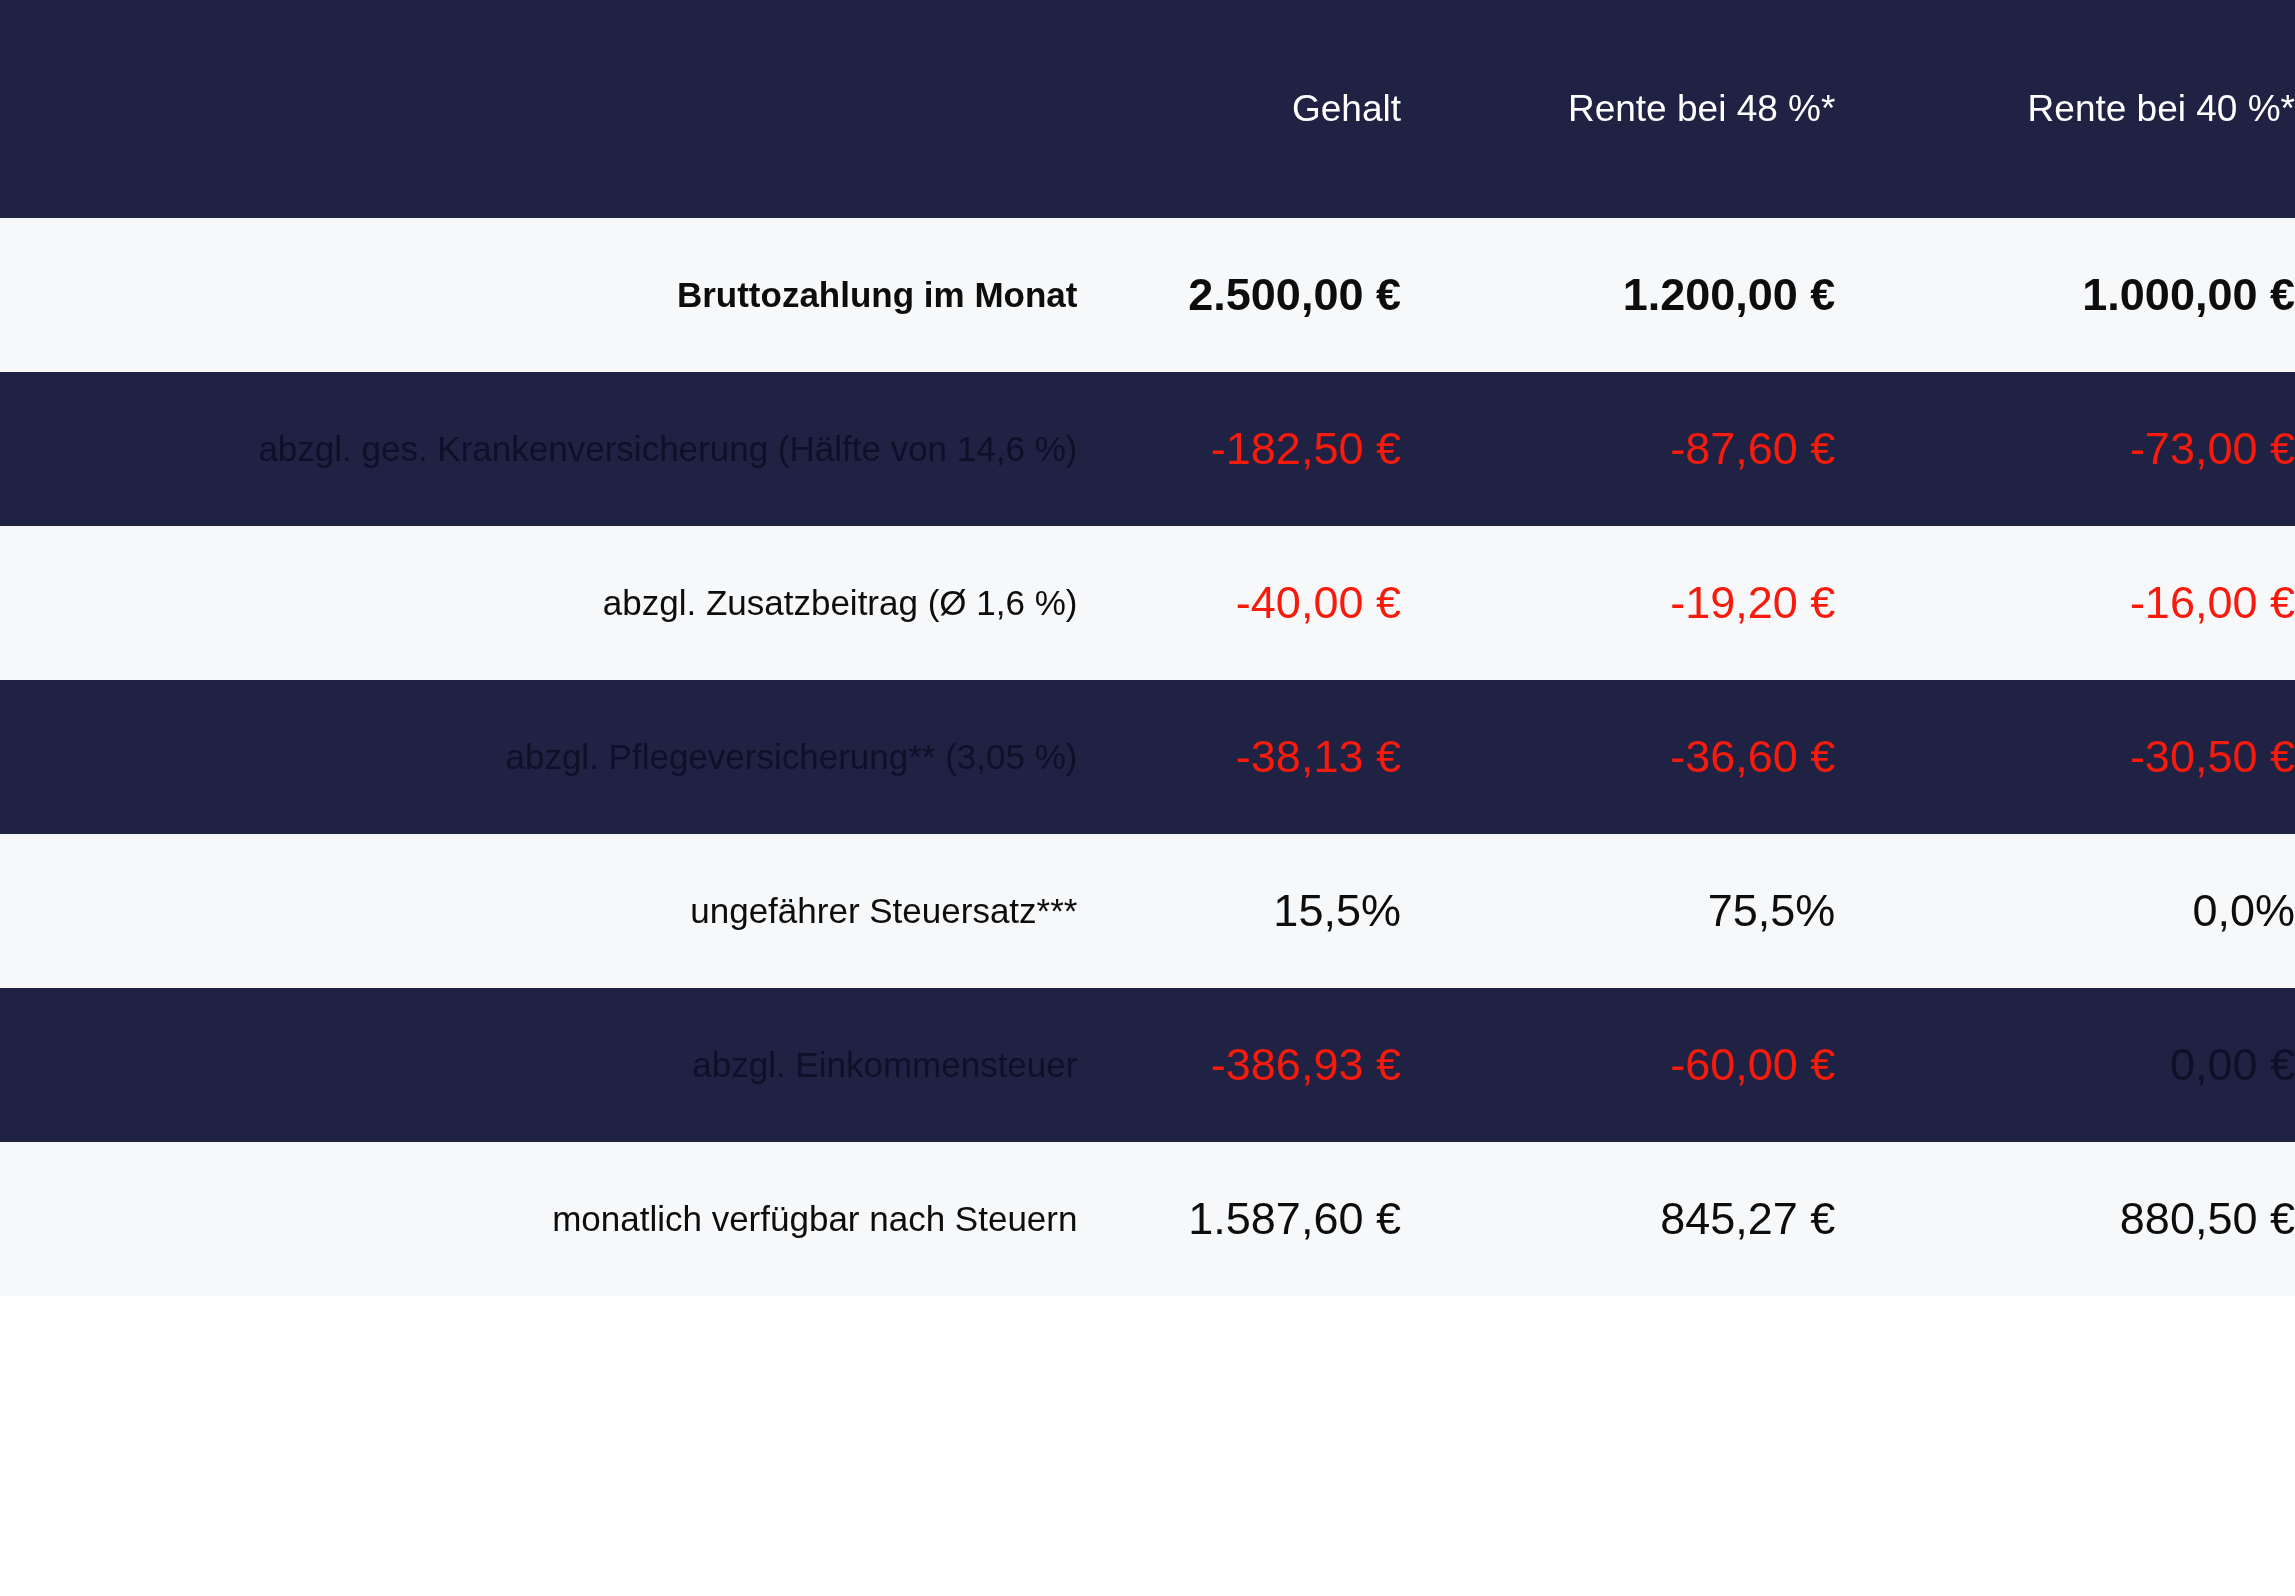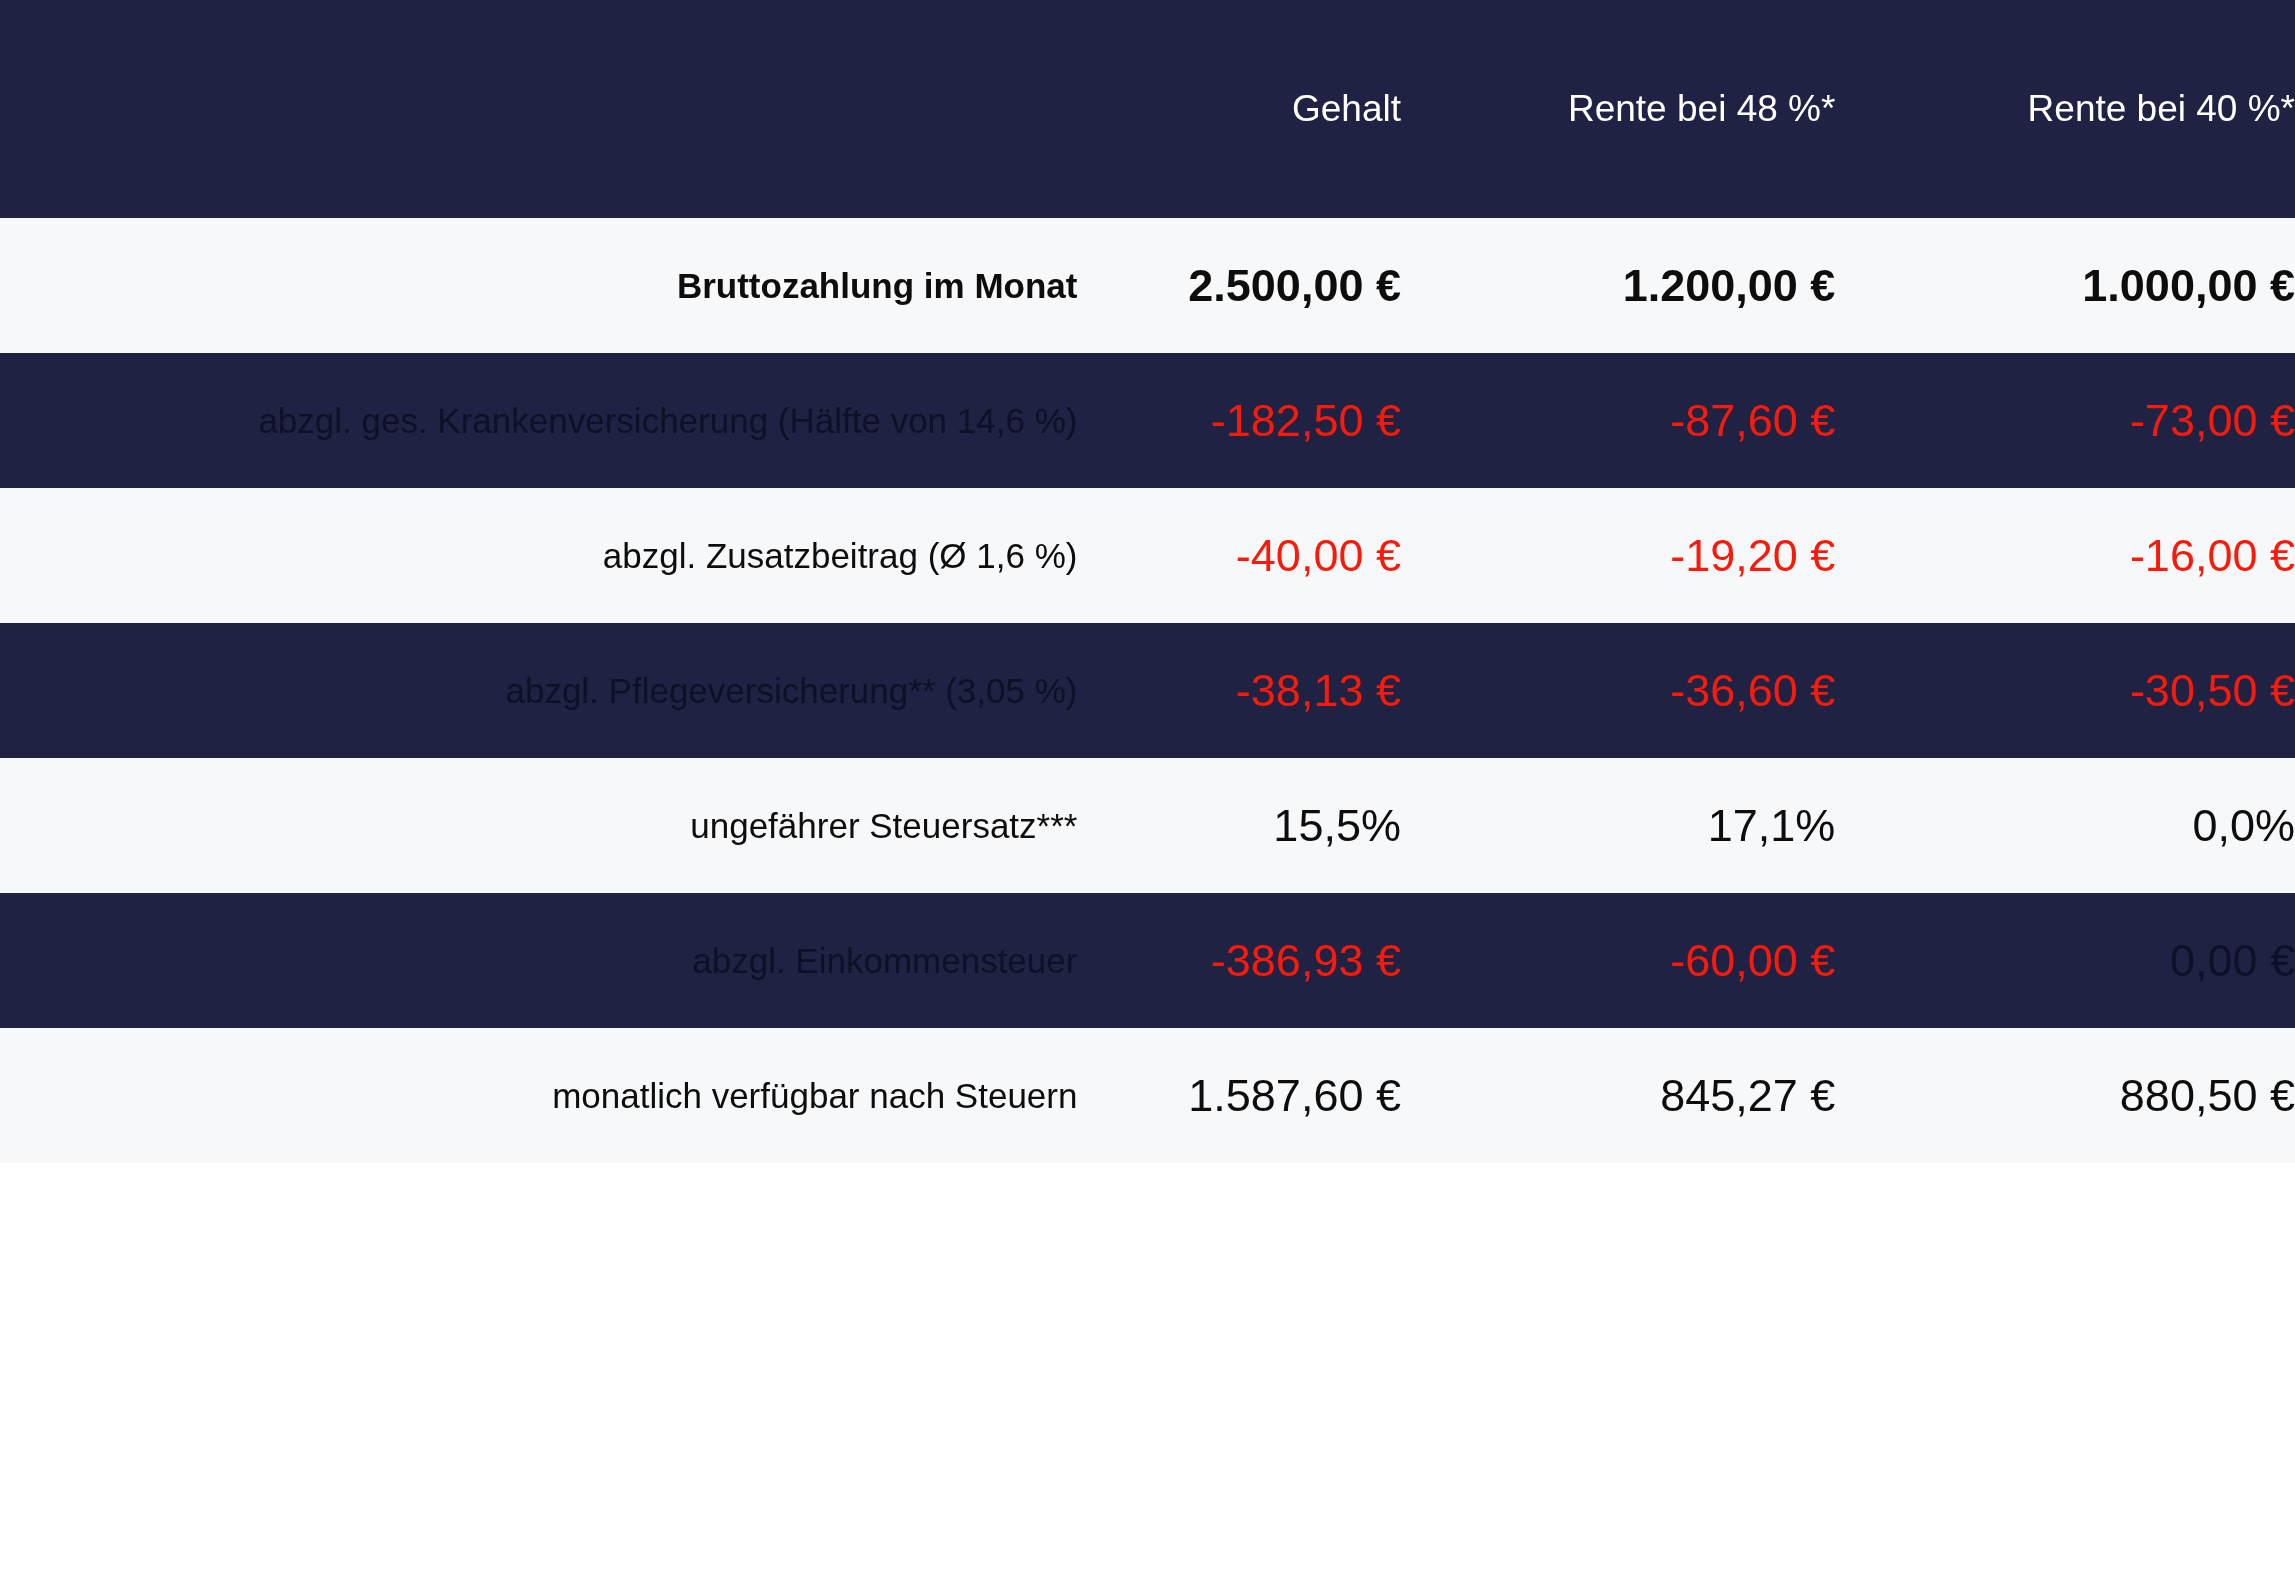--- a/index.html
+++ b/index.html
@@ -15,21 +15,21 @@
   .table {
     width: 2295px;
     border-collapse: collapse;
     table-layout: fixed;
   }
   .table td, .table th {
     padding: 0;
     margin: 8px;
   }
   .row {
-    height: 135px;
+    height: 154px;
   }
   .row-header {
     height: 218px;
   }
   .dark {
     background: #202243;
     color: #0c0c1a;
     padding-left: 48px;
   }
   .light {
@@ -127,21 +127,21 @@
       <td class="c-val neg pad-r-1">-38,13 €</td>
       <td class="c-val neg pad-r-2">-36,60 €</td>
       <td class="c-val neg pad-r-3">-30,50 €</td>
     </tr>
 
 
 
     <tr class="row light">
       <td class="c-label">ungefährer Steuersatz***</td>
       <td class="c-val pad-r-1">15,5%</td>
-      <td class="c-val pad-r-2">17,1%</td>
+      <td class="c-val pad-r-2">75,5%</td>
       <td class="c-val pad-r-3">0,0%</td>
     </tr>
 
     <tr class="row dark">
       <td class="c-label">abzgl. Einkommensteuer</td>
       <td class="c-val neg pad-r-1">-386,93 €</td>
       <td class="c-val neg pad-r-2">-60,00 €</td>
       <td class="c-val pad-r-3">0,00 €</td>
     </tr>
 

